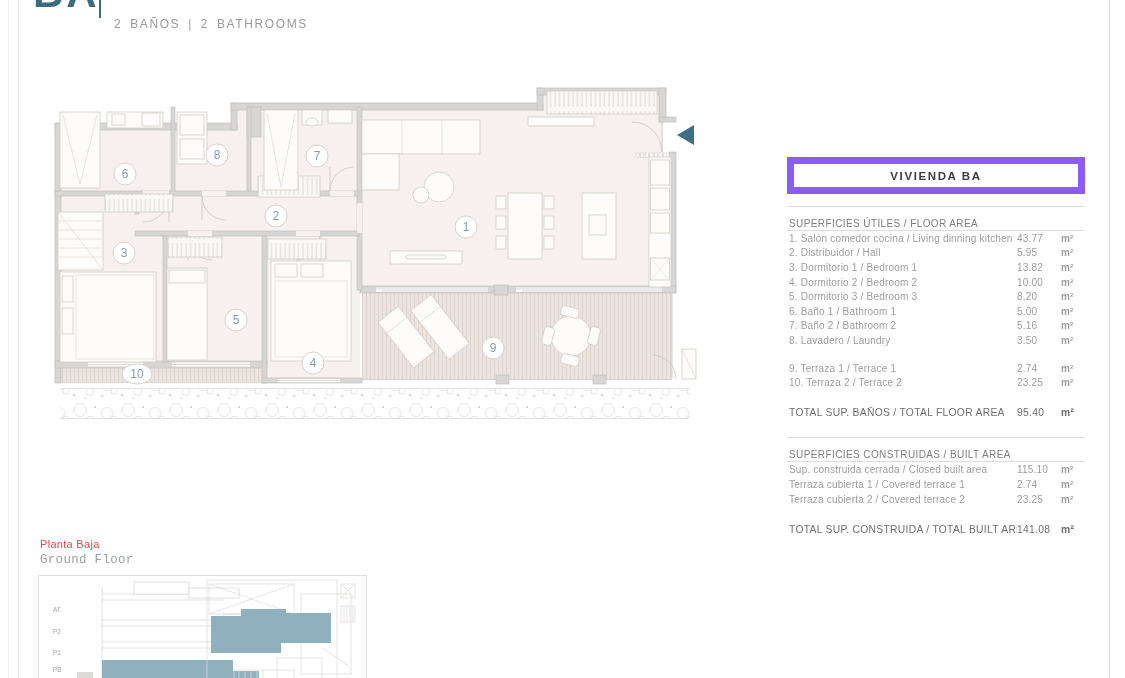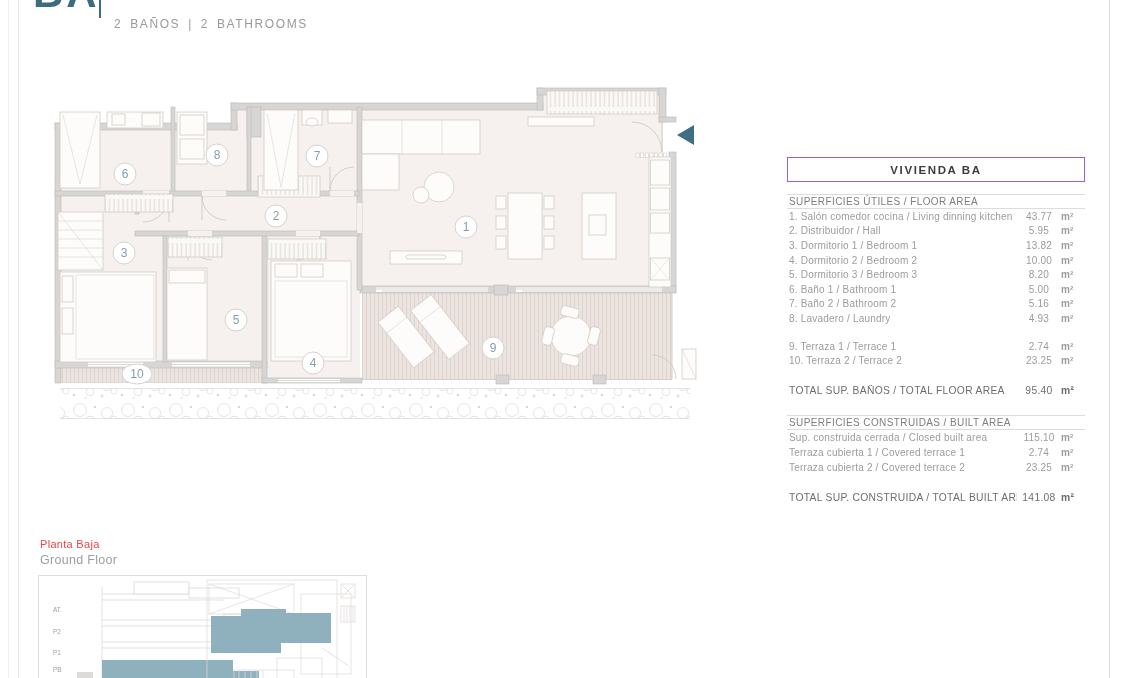--- a/index.html
+++ b/index.html
@@ -18,35 +18,35 @@
     color:#3d6b80;letter-spacing:3px;}
   .brand-sep{position:absolute;left:99px;top:-10px;width:2px;height:28px;background:#3d6b80;}
   .brand-subtitle{position:absolute;left:114px;top:17px;font-size:12px;color:#9a9a9a;
     letter-spacing:1.6px;word-spacing:3px;}
 
   
   .plan{position:absolute;left:50px;top:65px;}
 
   
   .panel{position:absolute;left:787px;top:157px;width:298px;font-size:10px;color:#9c9c9c;}
-  .panel-title-box{border:1px solid #8b5cf6;height:23px;display:flex;align-items:center;
+  .panel-title-box{border:7px solid #8b5cf6;height:23px;display:flex;align-items:center;
     justify-content:center;font-size:11.5px;font-weight:bold;color:#3c3c3c;letter-spacing:1.6px;}
   .sec-line{height:1px;background:#dcdcdc;}
-  .sec-heading{color:#7d7d7d;font-size:10px;height:13px;line-height:13px;letter-spacing:.4px;padding-left:2px;}
+  .sec-heading{color:#7d7d7d;font-size:10px;height:13px;line-height:13px;letter-spacing:.4px;padding-left:2px;margin-top:10px;}
   .row{display:flex;align-items:center;height:14.6px;padding:0 2px;letter-spacing:.2px;}
   .row .lbl{flex:1;white-space:nowrap;overflow:hidden;}
-  .row .val{width:44px;text-align:center;}
+  .row .val{width:44px;text-align:left;}
   .row .unit{width:22px;text-align:left;font-weight:bold;}
   .row.r2{height:15px;}
   .total-row{color:#6d6d6d;font-size:10.3px;height:15px;letter-spacing:.3px;}
   .gap-a{height:12px}.gap-b{height:13px}.gap-c{height:15px}.gap-d{height:17px}.gap-e{height:15px}
 
   
   .floor-es{position:absolute;left:40px;top:538px;font-size:11px;color:#ef4444;letter-spacing:.3px;text-align:center;}
-  .floor-en{position:absolute;left:40px;top:553px;font-size:12.5px;color:#9aa0a2;letter-spacing:.3px;}
+  .floor-en{position:absolute;left:40px;top:553px;font-size:12.5px;color:#9aa0a2;letter-spacing:.3px;font-family:Liberation Mono, monospace;}
   .keyplan{position:absolute;left:38px;top:575px;width:327px;height:120px;border:1px solid #dedede;background:#fff;}
 
   
   .rc{fill:#ffffff;stroke:#d3cdc8;stroke-width:0.9;}
   .rt{font-size:12px;fill:#869dab;text-anchor:middle;}
   .kp-lbl{font-size:6.5px;fill:#a3a3a3;}
 </style>
 </head>
 <body>
 
@@ -335,21 +335,21 @@
       <span class="val">5.00</span>
       <span class="unit">m²</span>
     </div>
   <div class="row">
       <span class="lbl">7. Baño 2 / Bathroom 2</span>
       <span class="val">5.16</span>
       <span class="unit">m²</span>
     </div>
   <div class="row">
       <span class="lbl">8. Lavadero / Laundry</span>
-      <span class="val">4.93</span>
+      <span class="val">3.50</span>
       <span class="unit">m²</span>
     </div>
 
   <div class="gap-b"></div>
   <div class="row">
       <span class="lbl">9. Terraza 1 / Terrace 1</span>
       <span class="val">2.74</span>
       <span class="unit">m²</span>
     </div>
   <div class="row">

